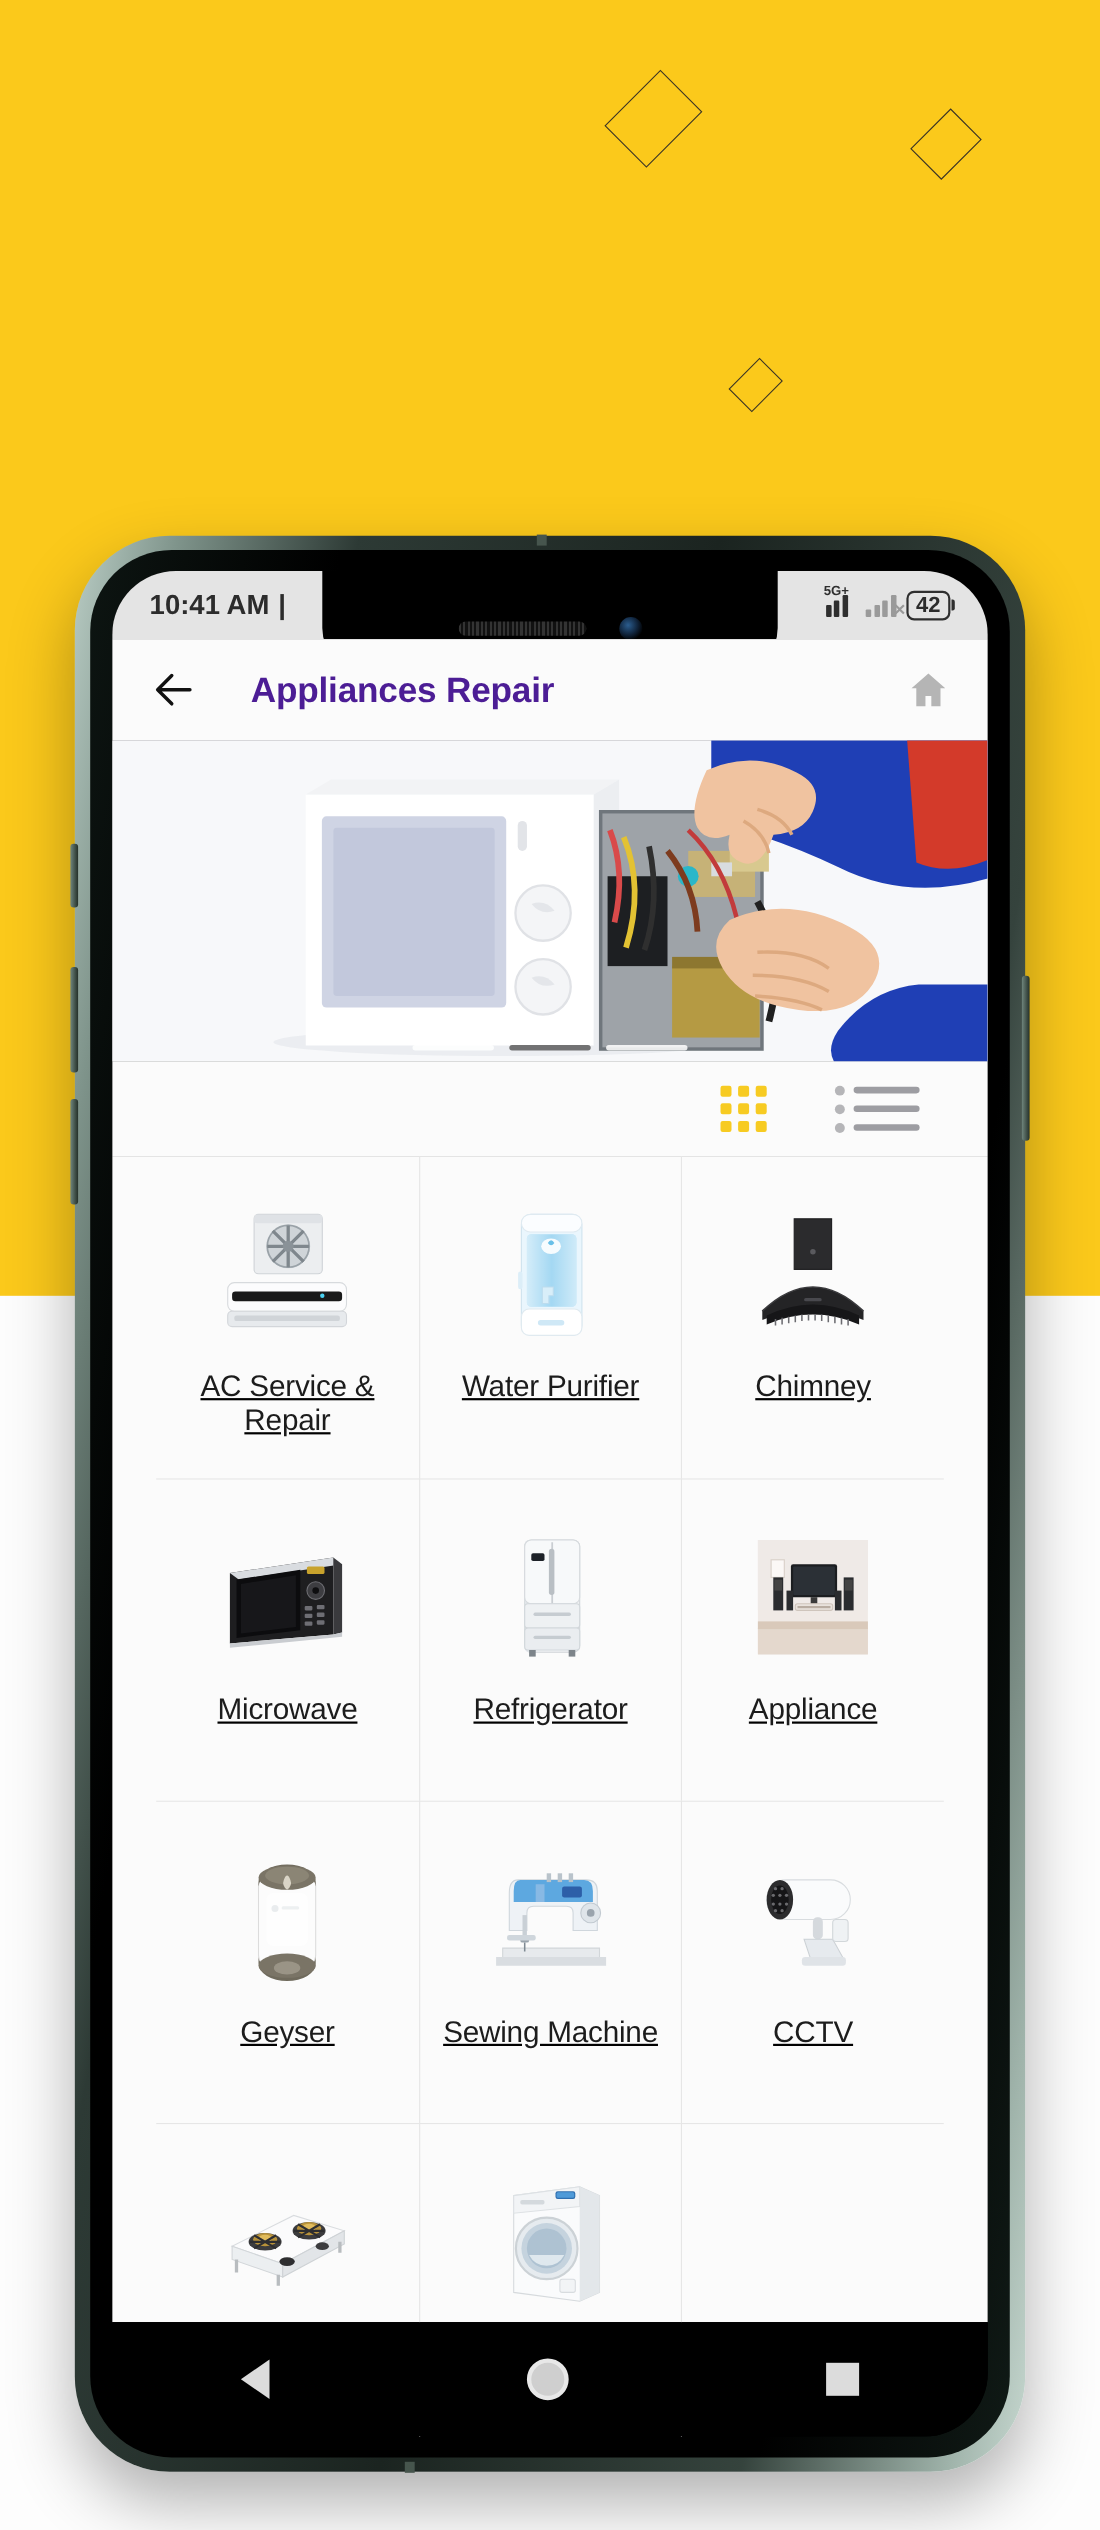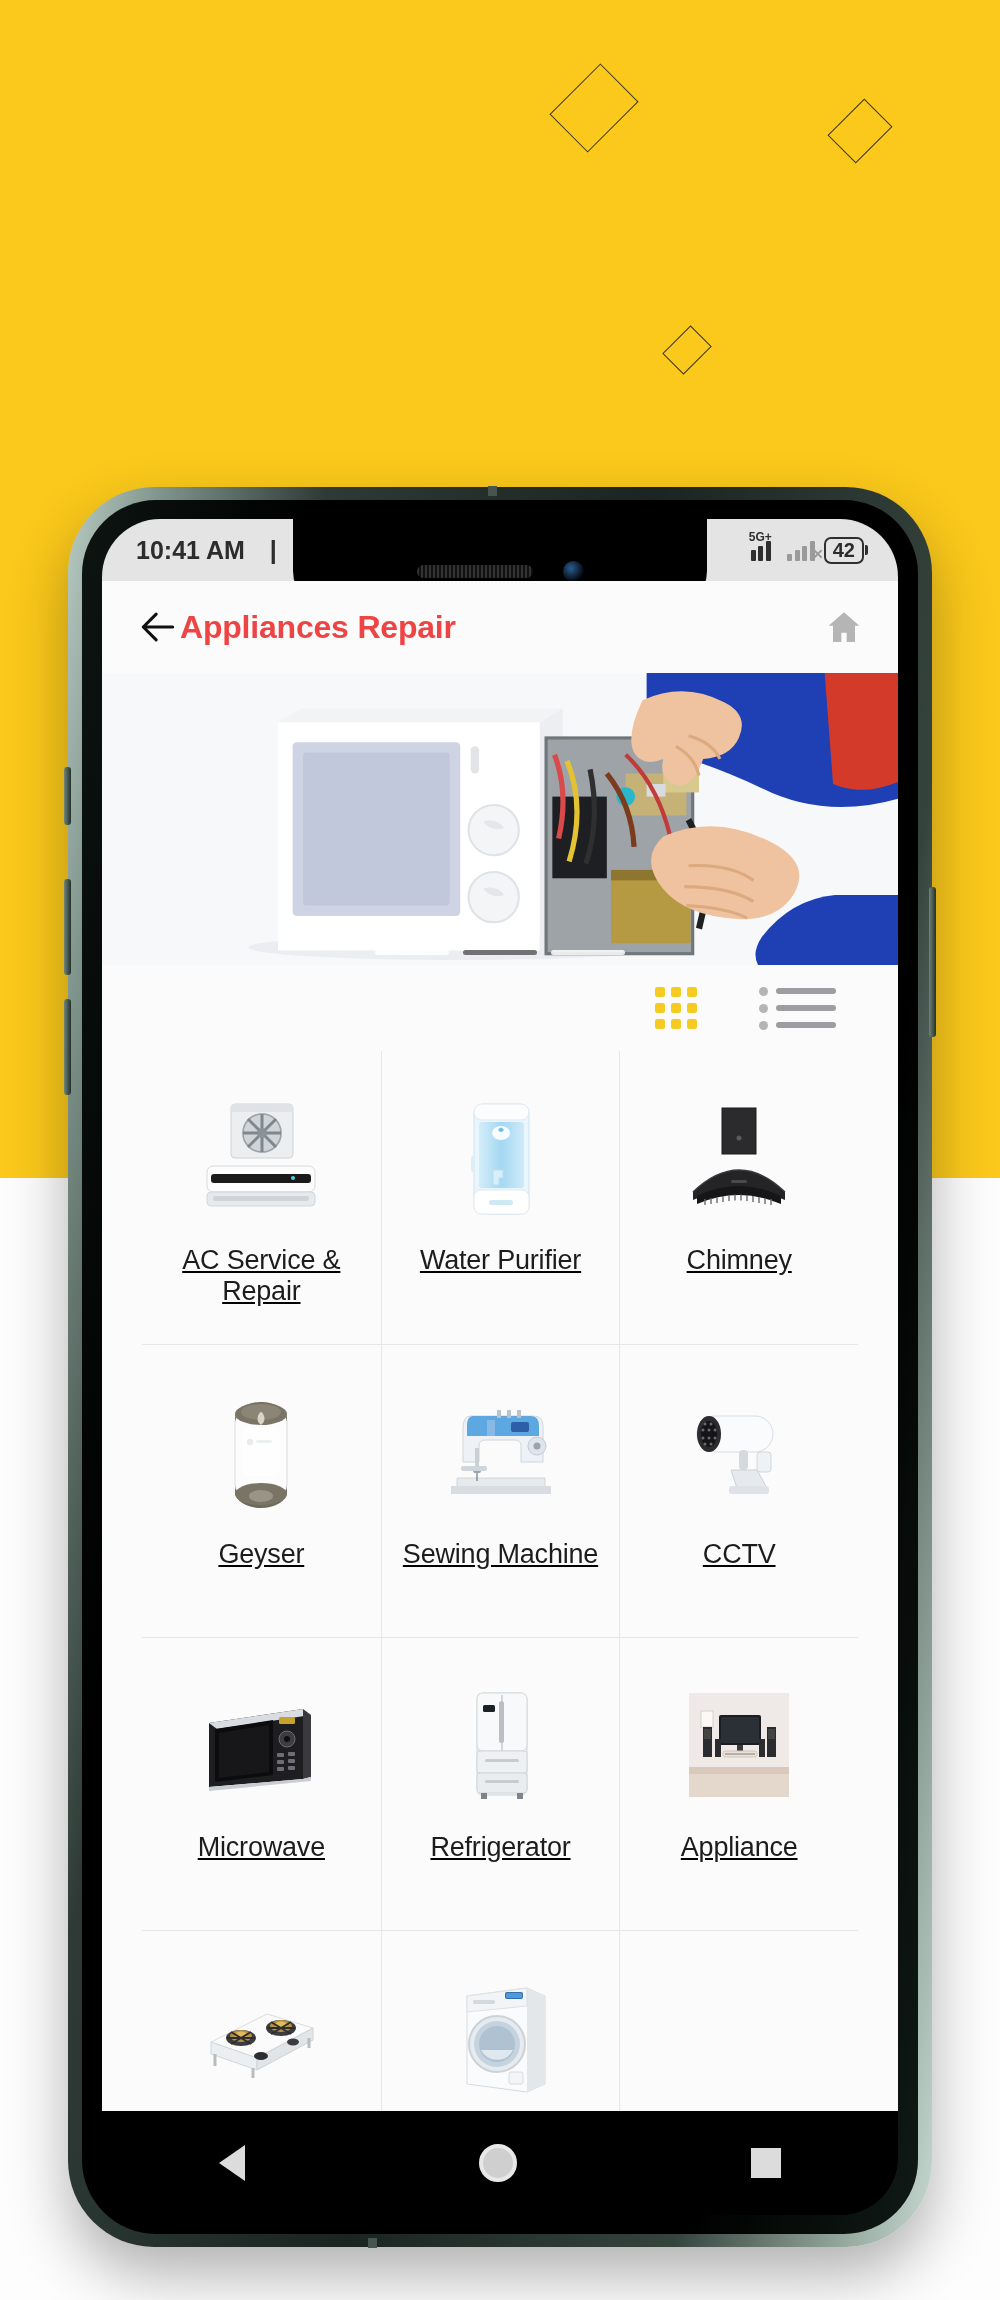--- a/index.html
+++ b/index.html
@@ -65,21 +65,21 @@
   #al1{ left:420px; top:-1px; width:9px; height:10px;}
   #al2{ left:300px; bottom:-1px; width:9px; height:10px;}
 
   
   #statusbar{
     position:absolute; left:0; top:0; width:100%; height:62px;
     background:#e4e4e4; display:flex; align-items:center;
     justify-content:space-between; padding:0 34px;
     font-size:25px; font-weight:700; color:#2c2c2c;
   }
-  #status-left{ display:flex; align-items:center; gap:17px; white-space:nowrap; }
+  #status-left{ display:flex; align-items:center; gap:0px; white-space:nowrap; }
   #status-right{ display:flex; align-items:center; gap:9px; }
   .bars{ display:flex; align-items:flex-end; gap:2.5px; height:22px; position:relative;}
   .bars i{ display:block; width:5px; background:#2f2f2f; border-radius:1px;}
   .bars i:nth-child(1){height:7px;} .bars i:nth-child(2){height:11px;}
   .bars i:nth-child(3){height:15px;} .bars i:nth-child(4){height:20px;}
   .bars.dim i{ background:#9a9a9a; }
   .plus{ position:absolute; top:-9px; left:-2px; font-size:12px; font-weight:700; color:#2f2f2f;}
   .xmark{ position:absolute; right:-9px; bottom:-1px; font-size:14px; color:#9a9a9a; font-weight:700;}
   #battery{
     border:2.5px solid #2f2f2f; border-radius:7px; padding:1px 7px;
@@ -100,21 +100,21 @@
     background:repeating-linear-gradient(90deg,#333 0 2px,#111 2px 4px); }
   #camera{ width:21px; height:21px; border-radius:50%;
     background:radial-gradient(circle at 38% 35%,#2b5d8f 0%,#10243c 45%,#000 75%); }
 
   
   #appbar{
     position:absolute; left:0; top:62px; width:100%; height:92px;
     background:#fbfbfb; display:flex; align-items:center; padding:0 34px;
   }
   #back-arrow{ width:44px; height:44px; flex:0 0 auto; }
-  #app-title{ font-size:32px; font-weight:600; color:#ef4444; letter-spacing:-.2px;}
+  #app-title{ font-size:32px; font-weight:600; color:#4c1d95; margin-left:48px; letter-spacing:-.2px;}
   #home-icon{ margin-left:auto; width:40px; height:40px; }
 
   
   #banner{
     position:absolute; left:0; top:154px; width:100%; height:292px;
     background:#f6f7f9; overflow:hidden;
   }
   #banner-img{ position:absolute; inset:0; }
   #dots{ position:absolute; left:50%; transform:translateX(-50%); bottom:10px;
     display:flex; gap:14px; }
@@ -378,20 +378,91 @@
               <path d="M18 96 Q60 76 102 96 L102 104 Q60 86 18 104 Z" fill="#161618"></path>
               <g stroke="#6b6b70" stroke-width="1.4">
                 <path d="M26 99 L26 105M32 98 L32 104M38 97 L38 103M44 96 L44 102M50 95 L50 101
                          M56 94.5 L56 100.5M62 94.5 L62 100.5M68 95 L68 101M74 96 L74 102
                          M80 97 L80 103M86 98 L86 104M92 99 L92 105"></path>
               </g>
               <rect x="52" y="80" width="16" height="3" rx="1.5" fill="#49494e"></rect>
             </svg>
           </div>
           <div class="glabel">Chimney</div>
+        </div>
+      </div>
+
+      <div class="grow">
+        <div class="gcell">
+          <div class="gicon">
+            <svg viewBox="0 0 120 118" width="120" height="118">
+              <path d="M8 36 L102 22 V92 L8 100 Z" fill="#1e1e20"></path>
+              <path d="M8 36 L102 22 L110 28 L16 42 Z" fill="#d9dce0"></path>
+              <path d="M102 22 L110 28 V90 L102 92 Z" fill="#3a3a3d"></path>
+              <path d="M14 42 L72 33 V88 L14 95 Z" fill="#0c0c0e"></path>
+              <path d="M18 46 L68 38 V85 L18 91 Z" fill="#17171a"></path>
+              <rect x="78" y="30" width="16" height="7" rx="1.5" fill="#c8a22c"></rect>
+              <circle cx="86" cy="52" r="8" fill="#3d3d41" stroke="#6d6d72"></circle>
+              <circle cx="86" cy="52" r="3" fill="#0e0e10"></circle>
+              <g fill="#6e6e74">
+                <rect x="76" y="66" width="7" height="4" rx="1"></rect>
+                    <rect x="87" y="65" width="7" height="4" rx="1"></rect>
+                <rect x="76" y="73" width="7" height="4" rx="1"></rect>
+                    <rect x="87" y="72" width="7" height="4" rx="1"></rect>
+                <rect x="76" y="80" width="7" height="4" rx="1"></rect>
+                    <rect x="87" y="79" width="7" height="4" rx="1"></rect>
+              </g>
+              <path d="M8 100 L102 92 L110 90 V94 L8 104 Z" fill="#c9ccd0"></path>
+            </svg>
+          </div>
+          <div class="glabel">Microwave</div>
+        </div>
+
+        <div class="gcell">
+          <div class="gicon">
+            <svg viewBox="0 0 120 118" width="120" height="118">
+              <rect x="36" y="6" width="50" height="102" rx="6" fill="#f0f2f4" stroke="#cfd4d8"></rect>
+              <rect x="36" y="6" width="8" height="102" rx="4" fill="#e2e6ea"></rect>
+              <rect x="36" y="6" width="50" height="58" rx="6" fill="#f7f9fa" stroke="#d6dadd"></rect>
+              <path d="M61 8v56" stroke="#c9ced2" stroke-width="1.6"></path>
+              <rect x="58" y="14" width="5" height="42" rx="2.5" fill="#b9bfc4"></rect>
+              <rect x="42" y="18" width="12" height="7" rx="1.6" fill="#1d2228"></rect>
+              <rect x="36" y="64" width="50" height="22" rx="3" fill="#eef1f3" stroke="#d2d7db"></rect>
+              <rect x="44" y="72" width="34" height="3" rx="1.5" fill="#c6ccd1"></rect>
+              <rect x="36" y="86" width="50" height="20" rx="3" fill="#eaedf0" stroke="#d2d7db"></rect>
+              <rect x="44" y="93" width="34" height="3" rx="1.5" fill="#c6ccd1"></rect>
+              <rect x="40" y="106" width="6" height="6" fill="#7d848a"></rect>
+              <rect x="76" y="106" width="6" height="6" fill="#7d848a"></rect>
+            </svg>
+          </div>
+          <div class="glabel">Refrigerator</div>
+        </div>
+
+        <div class="gcell">
+          <div class="gicon">
+            <svg viewBox="0 0 120 118" width="120" height="118">
+              <rect x="10" y="6" width="100" height="104" fill="#f0eae6"></rect>
+              <rect x="10" y="6" width="100" height="64" fill="#efeae7"></rect>
+              <rect x="10" y="86" width="100" height="24" fill="#e4d8cd"></rect>
+              <rect x="10" y="80" width="100" height="7" fill="#d9c9ba"></rect>
+              <rect x="22" y="24" width="12" height="16" fill="#fbf8f6" stroke="#d8cfc8"></rect>
+              <rect x="40" y="28" width="42" height="30" rx="2" fill="#1b1d20"></rect>
+              <rect x="42" y="30" width="38" height="26" rx="1" fill="#2b3036"></rect>
+              <rect x="58" y="58" width="6" height="6" fill="#3a3a3a"></rect>
+              <rect x="44" y="64" width="34" height="6" rx="2" fill="#e8e2dc" stroke="#cfc5bc"></rect>
+              <rect x="46" y="66" width="30" height="2" fill="#b9ada2"></rect>
+              <rect x="24" y="40" width="9" height="30" fill="#2a2c2f"></rect>
+              <rect x="25" y="42" width="7" height="10" fill="#444"></rect>
+              <rect x="88" y="40" width="9" height="30" fill="#2a2c2f"></rect>
+              <rect x="89" y="42" width="7" height="10" fill="#444"></rect>
+              <rect x="36" y="52" width="6" height="18" fill="#2a2c2f"></rect>
+              <rect x="80" y="52" width="6" height="18" fill="#2a2c2f"></rect>
+            </svg>
+          </div>
+          <div class="glabel">Appliance</div>
         </div>
       </div>
 
       <div class="grow">
         <div class="gcell">
           <div class="gicon">
             <svg viewBox="0 0 120 118" width="120" height="118">
               <rect x="34" y="16" width="52" height="86" rx="12" fill="#fcfcfc" stroke="#dcdcdc"></rect>
               <path d="M34 28a26 14 0 0 1 52 0v-4a26 16 0 0 0-52 0z" fill="#6f6a5c"></path>
               <ellipse cx="60" cy="20" rx="26" ry="11" fill="#7a7466"></ellipse>
@@ -449,91 +520,20 @@
                 <circle cx="26" cy="50" r="1.5"></circle>
                     <circle cx="32" cy="50" r="1.5"></circle>
               </g>
               <rect x="60" y="56" width="9" height="20" rx="4" fill="#d5d9dd"></rect>
               <path d="M52 76h26l10 18H58z" fill="#e6eaee" stroke="#ccd1d5"></path>
               <rect x="78" y="58" width="14" height="20" rx="3" fill="#eff2f4" stroke="#d2d7da"></rect>
               <rect x="50" y="92" width="40" height="8" rx="3" fill="#dfe3e7"></rect>
             </svg>
           </div>
           <div class="glabel">CCTV</div>
-        </div>
-      </div>
-
-      <div class="grow">
-        <div class="gcell">
-          <div class="gicon">
-            <svg viewBox="0 0 120 118" width="120" height="118">
-              <path d="M8 36 L102 22 V92 L8 100 Z" fill="#1e1e20"></path>
-              <path d="M8 36 L102 22 L110 28 L16 42 Z" fill="#d9dce0"></path>
-              <path d="M102 22 L110 28 V90 L102 92 Z" fill="#3a3a3d"></path>
-              <path d="M14 42 L72 33 V88 L14 95 Z" fill="#0c0c0e"></path>
-              <path d="M18 46 L68 38 V85 L18 91 Z" fill="#17171a"></path>
-              <rect x="78" y="30" width="16" height="7" rx="1.5" fill="#c8a22c"></rect>
-              <circle cx="86" cy="52" r="8" fill="#3d3d41" stroke="#6d6d72"></circle>
-              <circle cx="86" cy="52" r="3" fill="#0e0e10"></circle>
-              <g fill="#6e6e74">
-                <rect x="76" y="66" width="7" height="4" rx="1"></rect>
-                    <rect x="87" y="65" width="7" height="4" rx="1"></rect>
-                <rect x="76" y="73" width="7" height="4" rx="1"></rect>
-                    <rect x="87" y="72" width="7" height="4" rx="1"></rect>
-                <rect x="76" y="80" width="7" height="4" rx="1"></rect>
-                    <rect x="87" y="79" width="7" height="4" rx="1"></rect>
-              </g>
-              <path d="M8 100 L102 92 L110 90 V94 L8 104 Z" fill="#c9ccd0"></path>
-            </svg>
-          </div>
-          <div class="glabel">Microwave</div>
-        </div>
-
-        <div class="gcell">
-          <div class="gicon">
-            <svg viewBox="0 0 120 118" width="120" height="118">
-              <rect x="36" y="6" width="50" height="102" rx="6" fill="#f0f2f4" stroke="#cfd4d8"></rect>
-              <rect x="36" y="6" width="8" height="102" rx="4" fill="#e2e6ea"></rect>
-              <rect x="36" y="6" width="50" height="58" rx="6" fill="#f7f9fa" stroke="#d6dadd"></rect>
-              <path d="M61 8v56" stroke="#c9ced2" stroke-width="1.6"></path>
-              <rect x="58" y="14" width="5" height="42" rx="2.5" fill="#b9bfc4"></rect>
-              <rect x="42" y="18" width="12" height="7" rx="1.6" fill="#1d2228"></rect>
-              <rect x="36" y="64" width="50" height="22" rx="3" fill="#eef1f3" stroke="#d2d7db"></rect>
-              <rect x="44" y="72" width="34" height="3" rx="1.5" fill="#c6ccd1"></rect>
-              <rect x="36" y="86" width="50" height="20" rx="3" fill="#eaedf0" stroke="#d2d7db"></rect>
-              <rect x="44" y="93" width="34" height="3" rx="1.5" fill="#c6ccd1"></rect>
-              <rect x="40" y="106" width="6" height="6" fill="#7d848a"></rect>
-              <rect x="76" y="106" width="6" height="6" fill="#7d848a"></rect>
-            </svg>
-          </div>
-          <div class="glabel">Refrigerator</div>
-        </div>
-
-        <div class="gcell">
-          <div class="gicon">
-            <svg viewBox="0 0 120 118" width="120" height="118">
-              <rect x="10" y="6" width="100" height="104" fill="#f0eae6"></rect>
-              <rect x="10" y="6" width="100" height="64" fill="#efeae7"></rect>
-              <rect x="10" y="86" width="100" height="24" fill="#e4d8cd"></rect>
-              <rect x="10" y="80" width="100" height="7" fill="#d9c9ba"></rect>
-              <rect x="22" y="24" width="12" height="16" fill="#fbf8f6" stroke="#d8cfc8"></rect>
-              <rect x="40" y="28" width="42" height="30" rx="2" fill="#1b1d20"></rect>
-              <rect x="42" y="30" width="38" height="26" rx="1" fill="#2b3036"></rect>
-              <rect x="58" y="58" width="6" height="6" fill="#3a3a3a"></rect>
-              <rect x="44" y="64" width="34" height="6" rx="2" fill="#e8e2dc" stroke="#cfc5bc"></rect>
-              <rect x="46" y="66" width="30" height="2" fill="#b9ada2"></rect>
-              <rect x="24" y="40" width="9" height="30" fill="#2a2c2f"></rect>
-              <rect x="25" y="42" width="7" height="10" fill="#444"></rect>
-              <rect x="88" y="40" width="9" height="30" fill="#2a2c2f"></rect>
-              <rect x="89" y="42" width="7" height="10" fill="#444"></rect>
-              <rect x="36" y="52" width="6" height="18" fill="#2a2c2f"></rect>
-              <rect x="80" y="52" width="6" height="18" fill="#2a2c2f"></rect>
-            </svg>
-          </div>
-          <div class="glabel">Appliance</div>
         </div>
       </div>
 
       <div class="grow">
         <div class="gcell">
           <div class="gicon">
             <svg viewBox="0 0 120 118" width="120" height="118">
               <path d="M10 62 L66 34 L112 48 L56 78 Z" fill="#fbfbfc" stroke="#d9dcdf"></path>
               <path d="M10 62 L56 78 V90 L10 74 Z" fill="#eceff1" stroke="#d2d6d9"></path>
               <path d="M56 78 L112 48 V60 L56 90 Z" fill="#e2e5e8" stroke="#ced2d5"></path>

